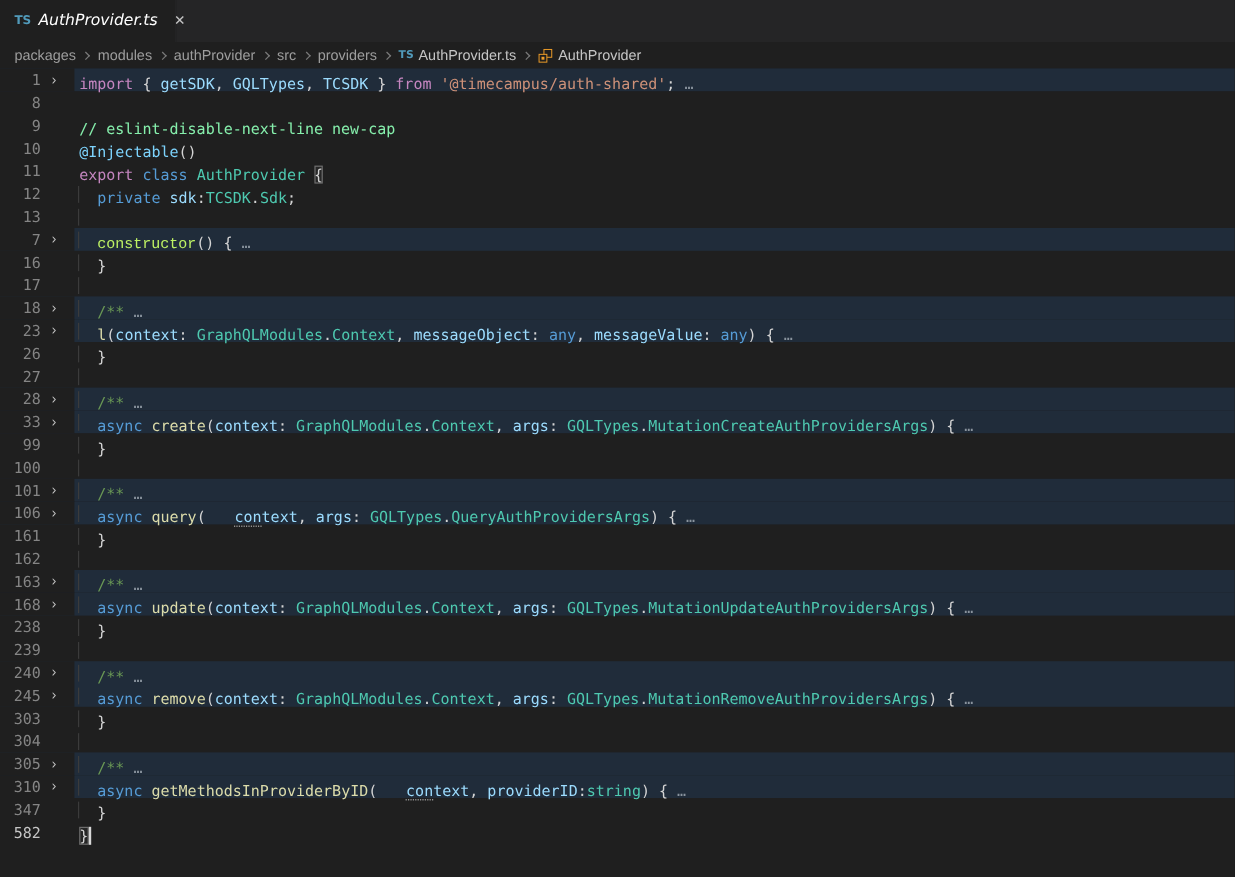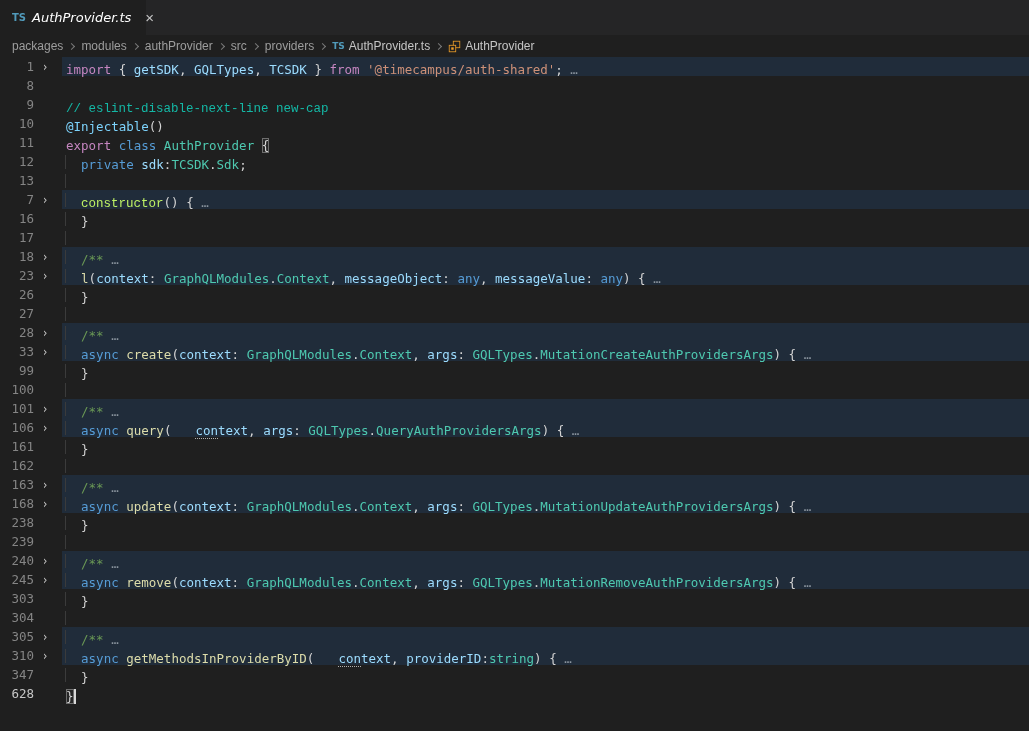--- a/index.html
+++ b/index.html
@@ -111,21 +111,21 @@
         <span class="ln">8</span>
         <span class="chev"></span>
       </div>
       <div class="code"></div>
     </div>
     <div class="row">
       <div class="gutter">
         <span class="ln">9</span>
         <span class="chev"></span>
       </div>
-      <div class="code"><span class="tok" style="color: #14b8a6; font-family: Liberation Mono, monospace;">// eslint-disable-next-line new-cap</span></div>
+      <div class="code"><span class="tok" style="color: #86efac;">// eslint-disable-next-line new-cap</span></div>
     </div>
     <div class="row">
       <div class="gutter">
         <span class="ln">10</span>
         <span class="chev"></span>
       </div>
       <div class="code"><span class="tok" style="color: #7dd3fc;">@Injectable</span><span class="tok" style="color: rgb(212, 212, 212);">()</span></div>
     </div>
     <div class="row">
       <div class="gutter">
@@ -325,18 +325,18 @@
     </div>
     <div class="row">
       <div class="gutter">
         <span class="ln">347</span>
         <span class="chev"></span>
       </div>
       <div class="code guided"><span class="tok" style="color: rgb(212, 212, 212);">  }</span></div>
     </div>
     <div class="row active">
       <div class="gutter">
-        <span class="ln">628</span>
+        <span class="ln">582</span>
         <span class="chev"></span>
       </div>
       <div class="code"><span class="tok box" style="color: rgb(212, 212, 212);">}</span><span class="cursor"></span></div>
     </div>
   </div>
 
 </body></html>

